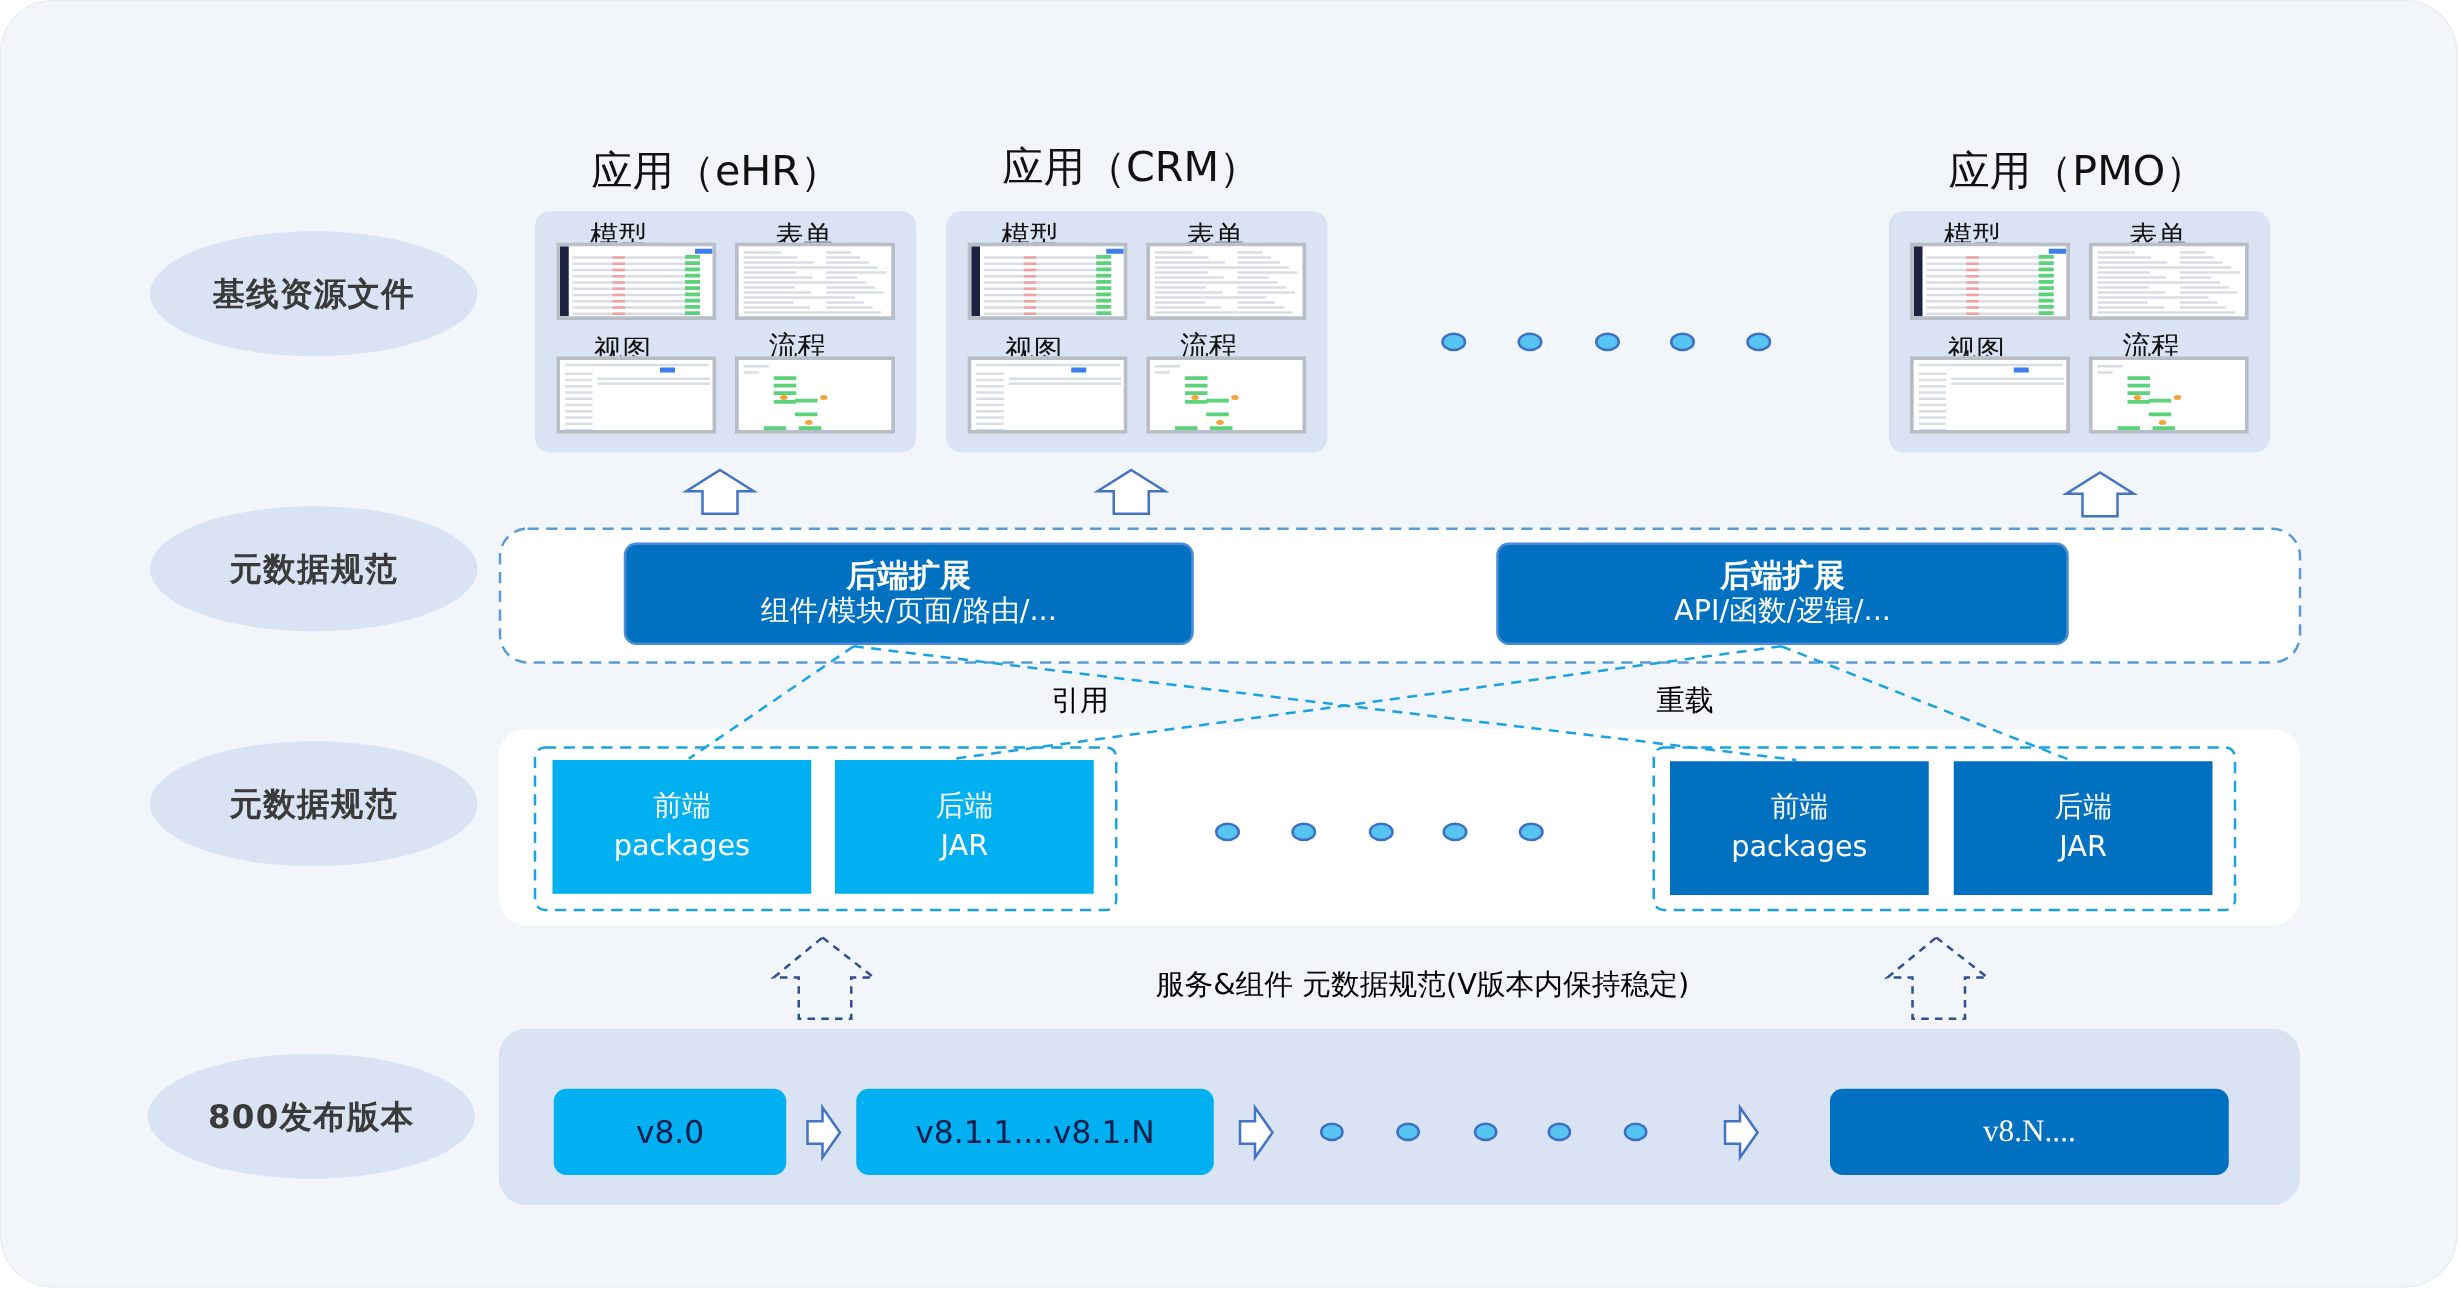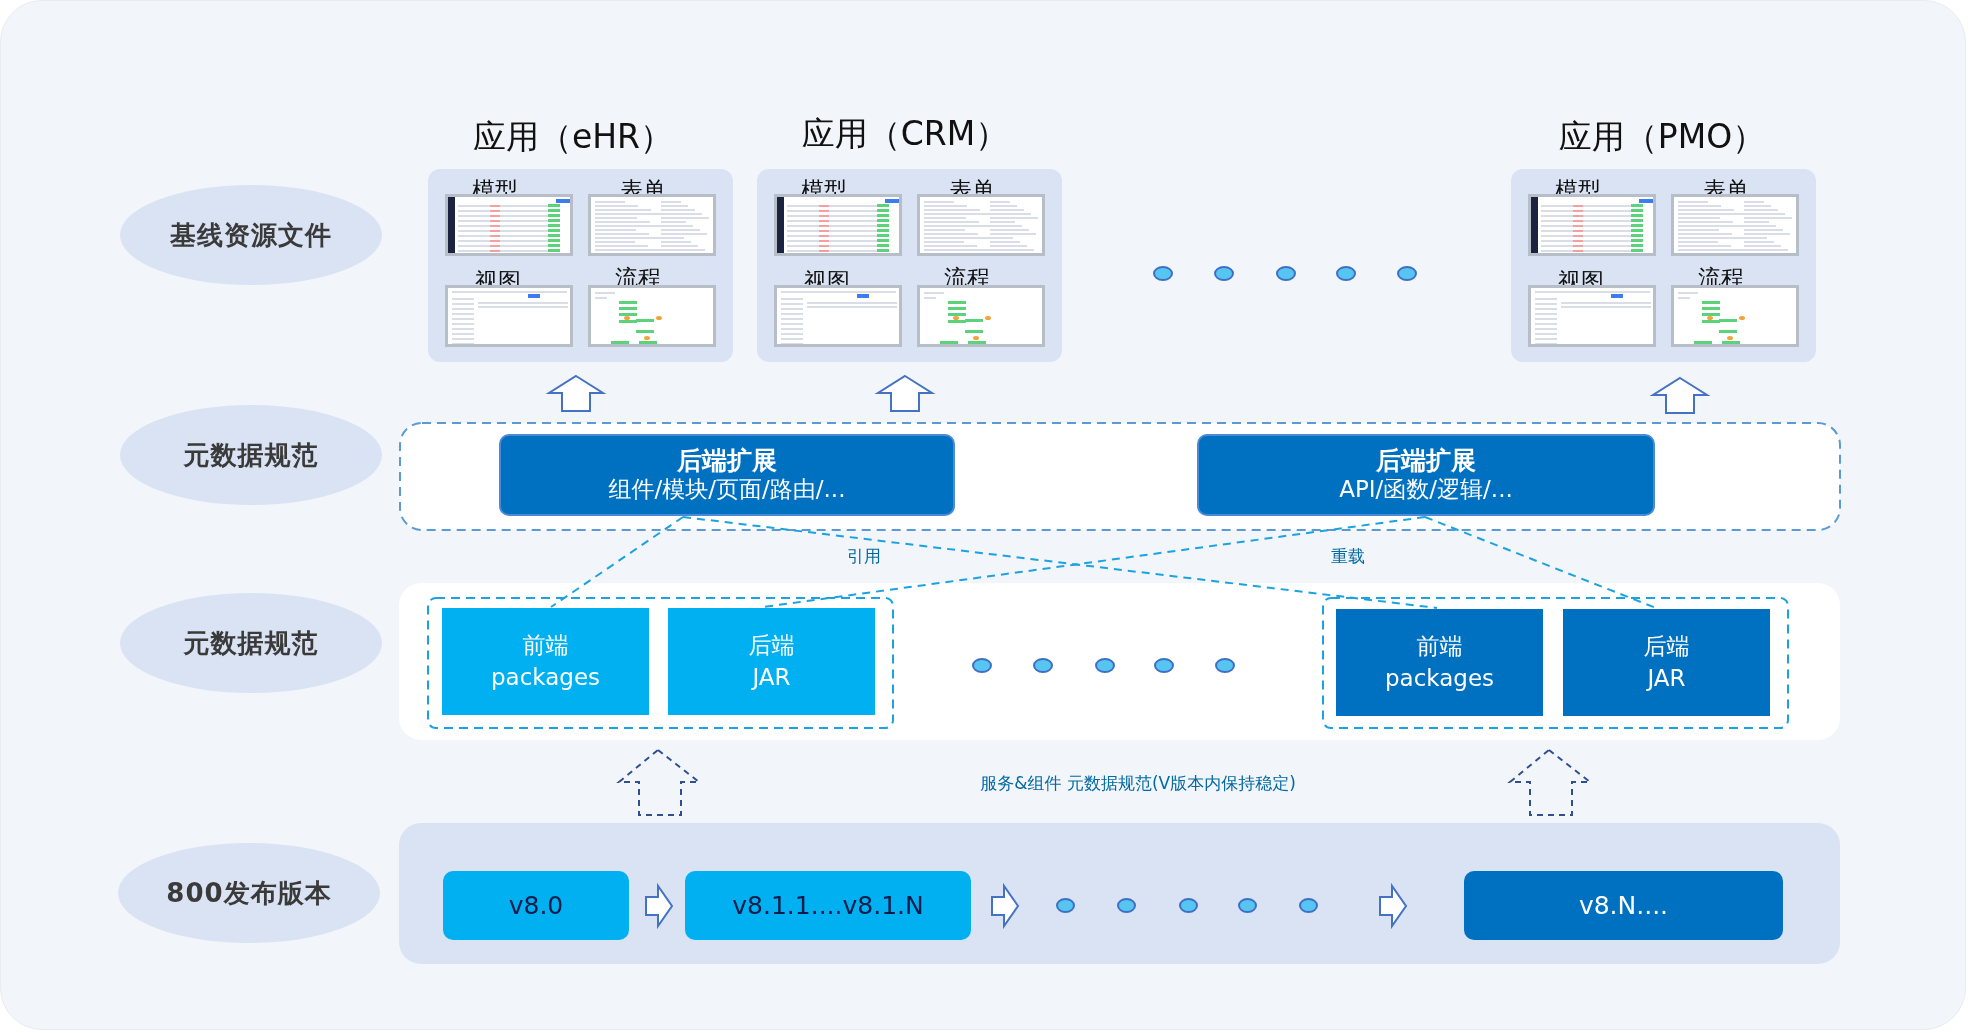--- a/index.html
+++ b/index.html
@@ -26,21 +26,21 @@
              box-sizing:border-box; color:#fff; display:flex; flex-direction:column; align-items:center; justify-content:center; }
   .ext-box .t { font-size:25px; font-weight:bold; line-height:1.2; }
   .ext-box .s { font-size:23px; line-height:1.2; }
   .pkg { position:absolute; width:207px; height:107px; color:#fff; display:flex; flex-direction:column;
          align-items:center; justify-content:center; font-size:23px; line-height:1.35; }
   .pkg.light { background:#00b0f0; }
   .pkg.dark { background:#0070c0; }
   .ver { position:absolute; height:69px; border-radius:10px; display:flex; align-items:center; justify-content:center; font-size:25px; }
   .ver.light { background:#00b0f0; color:#0b1c4a; }
   .ver.dark { background:#0070c0; color:#ffffff; }
-  .small-label { position:absolute; font-size:17px; color:#0369a1; white-space:nowrap; transform:translateX(-50%); }
+  .small-label { position:absolute; font-size:23px; color:#000000; white-space:nowrap; transform:translateX(-50%); }
   svg.overlay { position:absolute; left:0; top:0; }
 </style>
 </head>
 <body>
 
 <div class="card"></div>
 
 <div class="ellipse" style="left:120px;top:185px;">
     <span>基线资源文件</span>
   </div>
@@ -449,19 +449,19 @@
 <div class="dot" style="left:972px;top:658px;"></div>
 <div class="dot" style="left:1033px;top:658px;"></div>
 <div class="dot" style="left:1095px;top:658px;"></div>
 <div class="dot" style="left:1154px;top:658px;"></div>
 <div class="dot" style="left:1215px;top:658px;"></div>
 
 <div class="small-label" style="left:1138px;top:772px;">服务&amp;组件 元数据规范(V版本内保持稳定)</div>
 
 <div class="ver light" style="left:443px;top:871px;width:186px;">v8.0</div>
 <div class="ver light" style="left:685px;top:871px;width:286px;">v8.1.1....v8.1.N</div>
-<div class="ver dark" style="left:1464px;top:871px;width:319px;">v8.N....</div>
+<div class="ver dark" style="left:1464px;top:871px;width:319px;font-family:Liberation Serif, serif;">v8.N....</div>
 
 <div class="dot sm" style="left:1056px;top:898px;"></div>
 <div class="dot sm" style="left:1117px;top:898px;"></div>
 <div class="dot sm" style="left:1179px;top:898px;"></div>
 <div class="dot sm" style="left:1238px;top:898px;"></div>
 <div class="dot sm" style="left:1299px;top:898px;"></div>
 
 </body></html>

